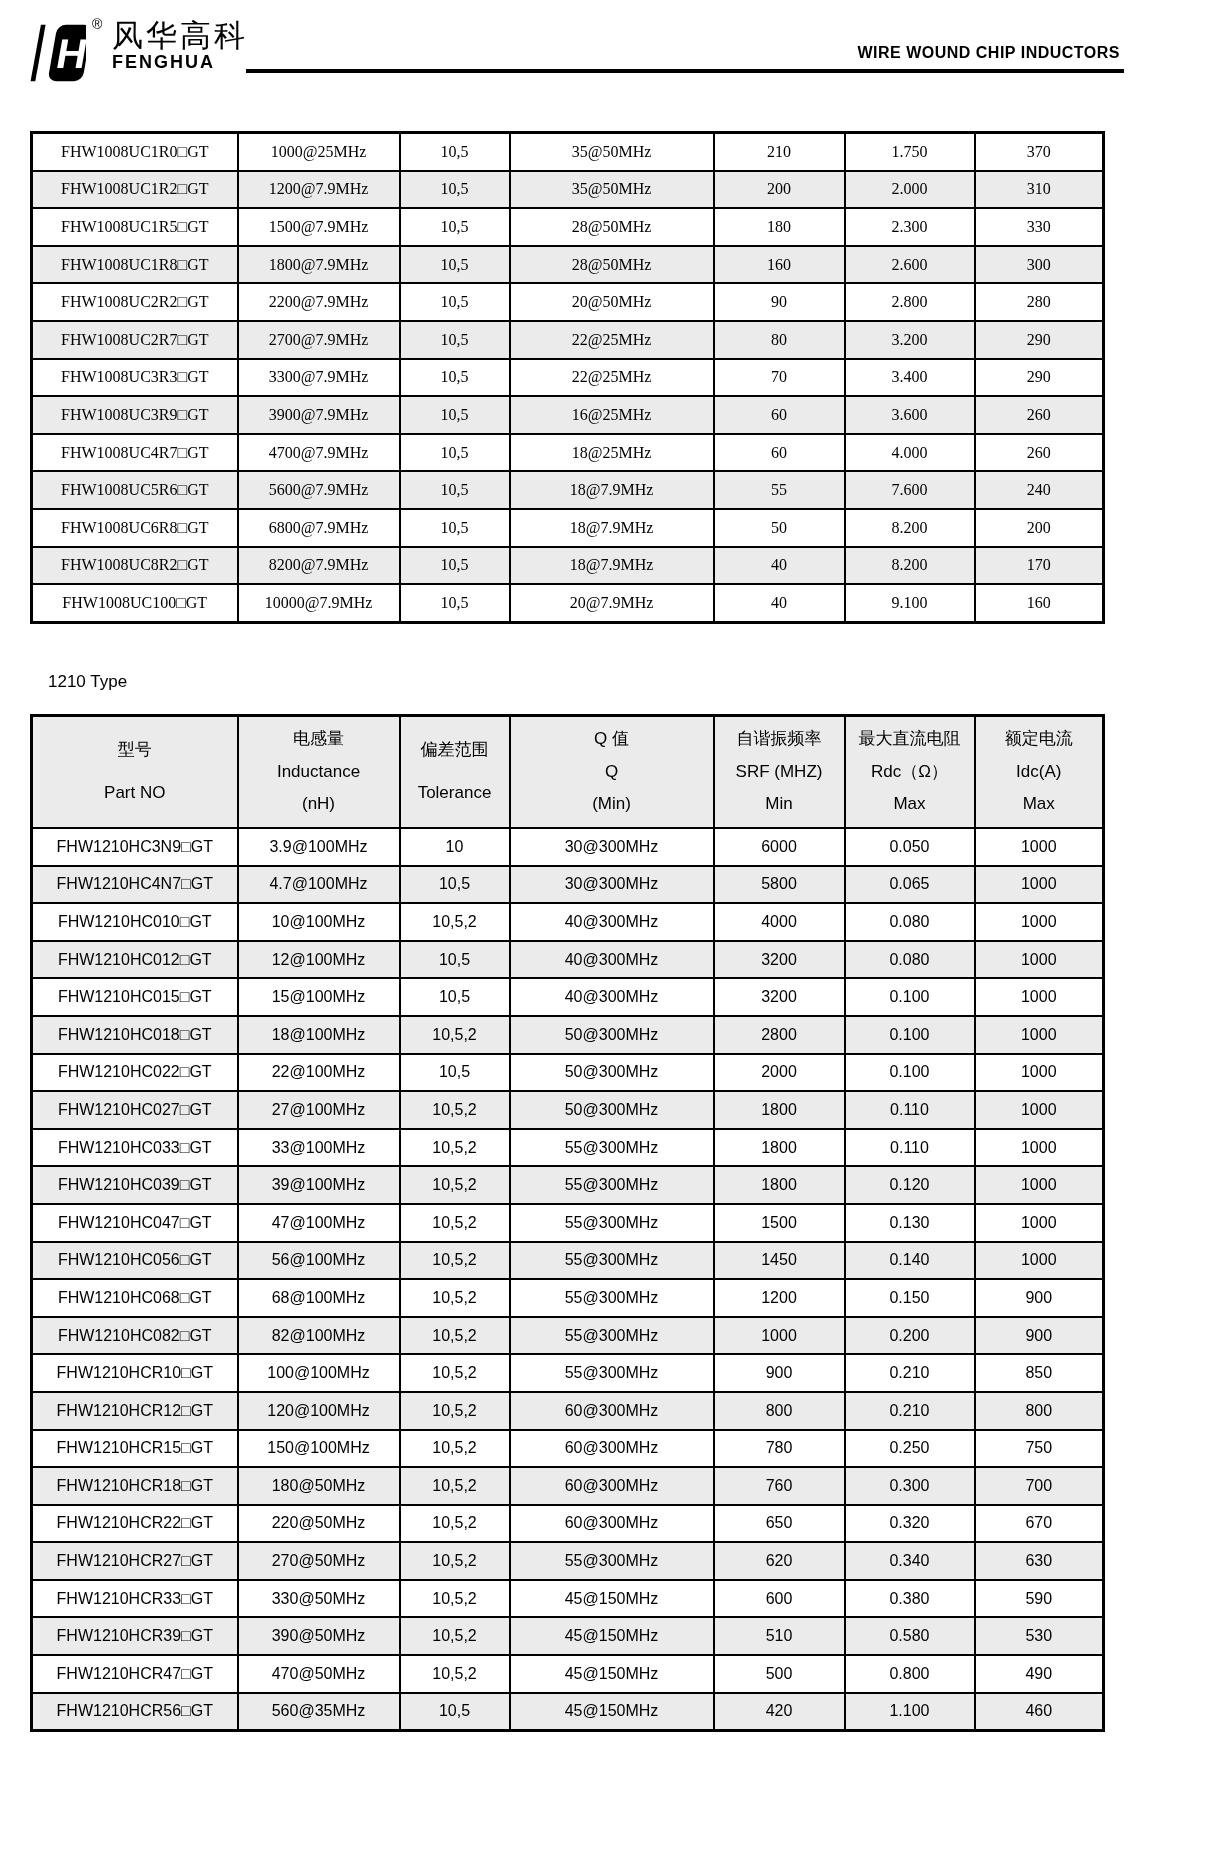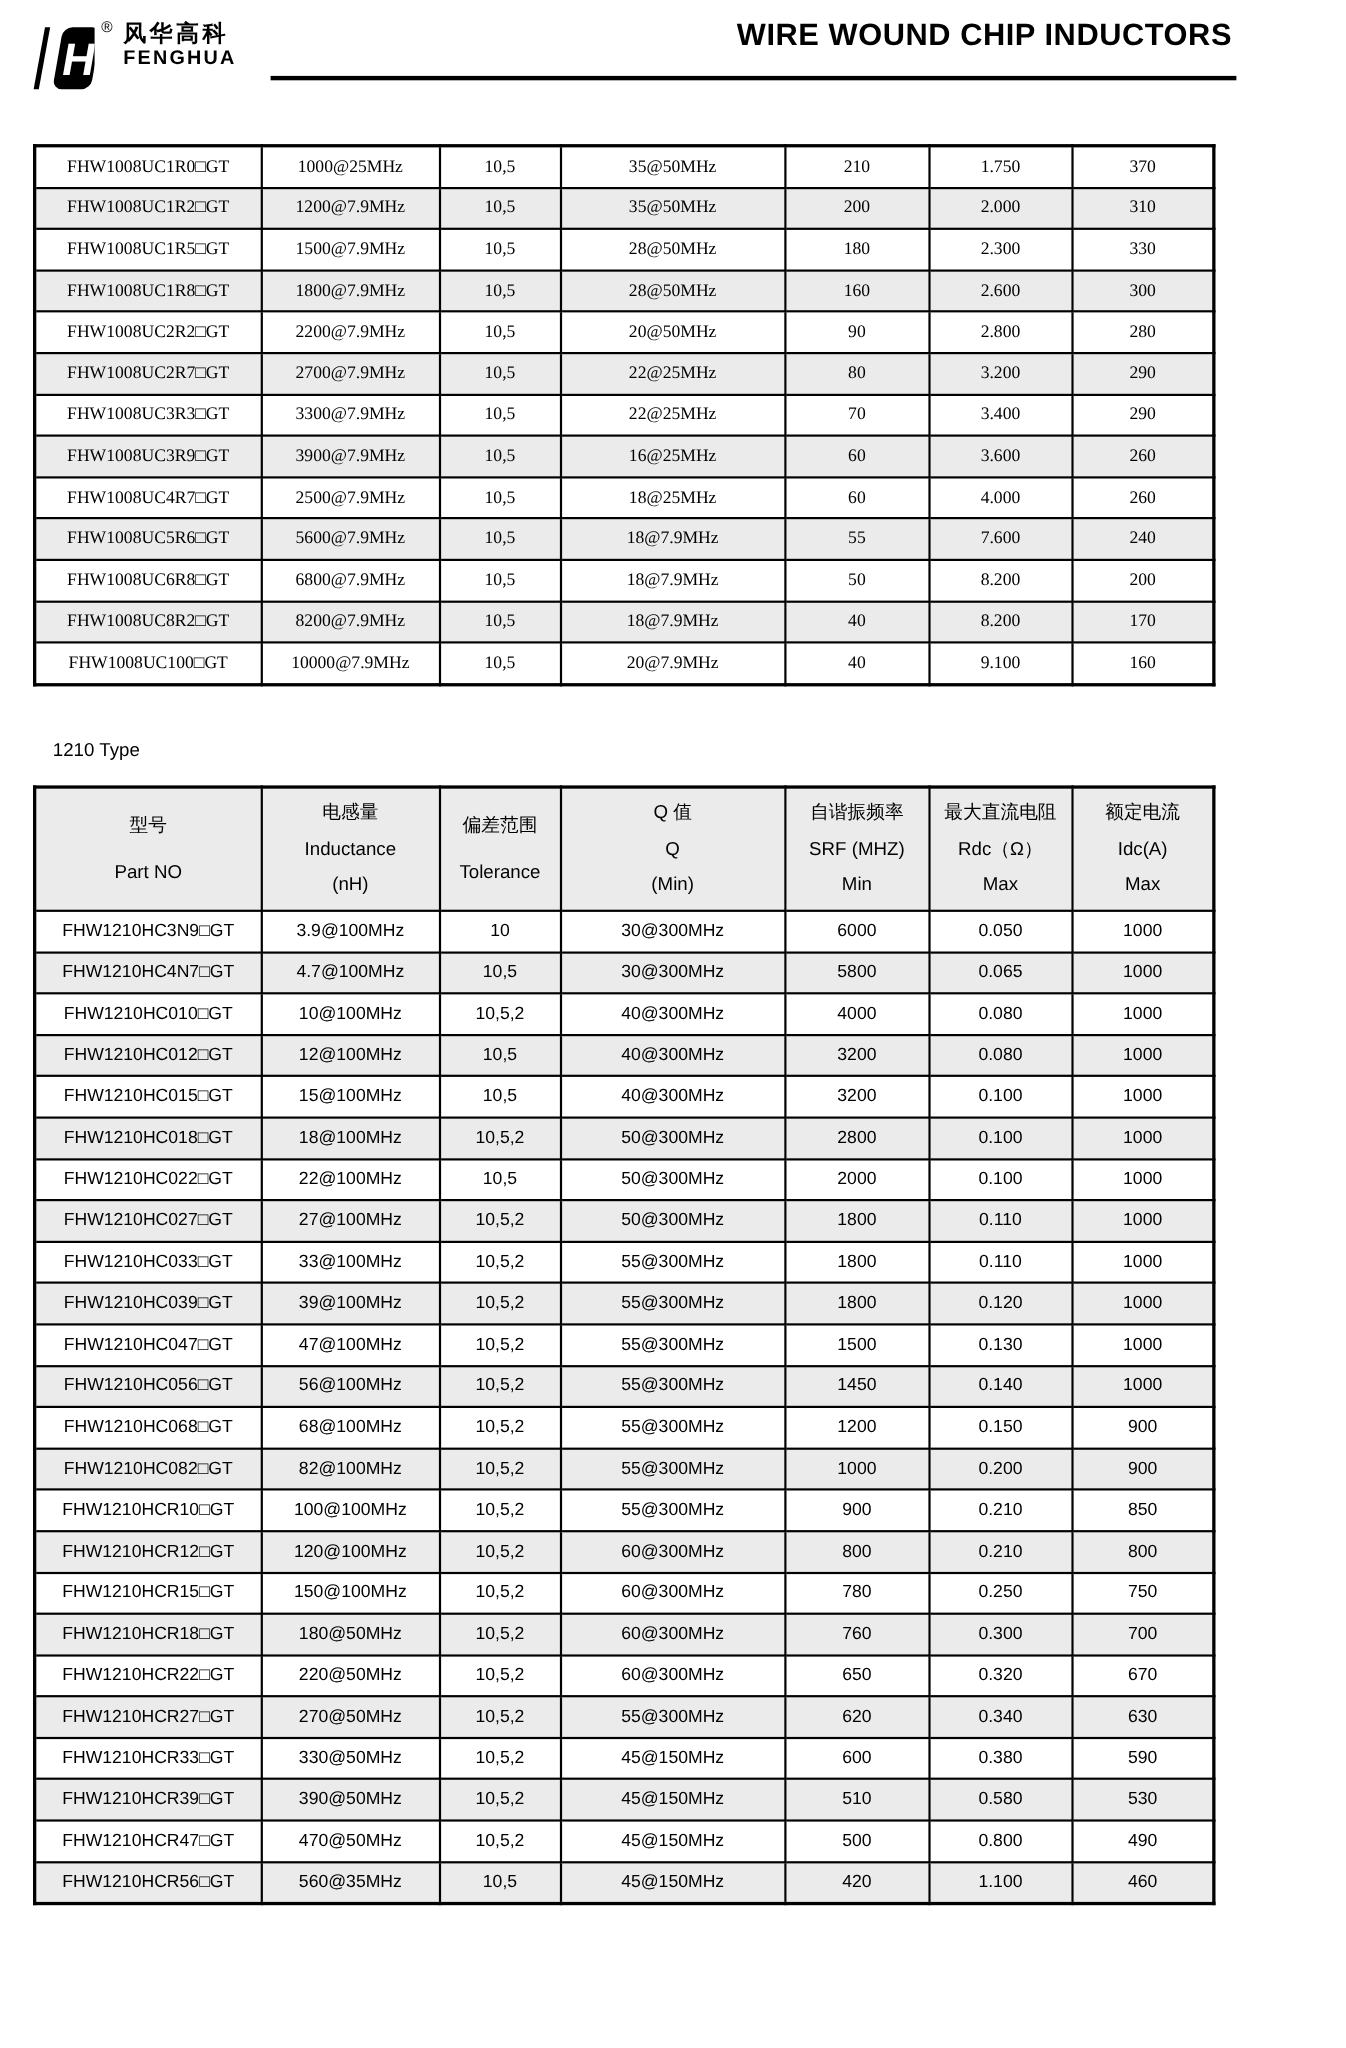--- a/index.html
+++ b/index.html
@@ -4,24 +4,24 @@
 <style>
   html,body{margin:0;padding:0;background:#fff;}
   body{width:1224px;height:1862px;font-family:"Liberation Sans",sans-serif;color:#000;}
   .page{position:relative;width:1224px;height:1862px;background:#fff;overflow:hidden;}
 
   
   .hdr{position:absolute;left:0;top:0;width:1224px;height:110px;}
   .logo-mark{position:absolute;left:24px;top:22px;width:62px;height:62px;}
   .reg{position:absolute;left:92px;top:16px;font-size:14px;}
   .brand{position:absolute;left:112px;top:20px;line-height:1;}
-  .brand-cn{font-size:21px;font-weight:bold;letter-spacing:3px;}
+  .brand-cn{font-size:31px;font-weight:normal;letter-spacing:3px;}
   .brand-en{font-size:18px;font-weight:bold;letter-spacing:2px;margin-top:2px;}
   .hdr-rule{position:absolute;left:246px;top:69px;width:878px;height:4px;background:#000;}
-  .doc-title{position:absolute;right:104px;top:16px;font-size:28px;font-weight:bold;letter-spacing:.5px;white-space:nowrap;}
+  .doc-title{position:absolute;right:104px;top:44px;font-size:16px;font-weight:bold;letter-spacing:.5px;white-space:nowrap;}
 
   
   table{border-collapse:collapse;table-layout:fixed;background:#fff;}
   table,td,th{border:2px solid #000;}
   table{border-width:3px;}
   td,th{padding:0 2px;text-align:center;font-size:16px;overflow:hidden;}
 
   .t1{position:absolute;left:30px;top:131px;width:1072px;font-family:Liberation Serif, serif;}
   .t1 td{height:35.6px;}
   .t1 tr:nth-child(even) td{background:#ebebeb;}
@@ -136,21 +136,21 @@
           <td>FHW1008UC3R9□GT</td>
           <td>3900@7.9MHz</td>
           <td>10,5</td>
           <td>16@25MHz</td>
           <td>60</td>
           <td>3.600</td>
           <td>260</td>
         </tr>
         <tr>
           <td>FHW1008UC4R7□GT</td>
-          <td>2500@7.9MHz</td>
+          <td>4700@7.9MHz</td>
           <td>10,5</td>
           <td>18@25MHz</td>
           <td>60</td>
           <td>4.000</td>
           <td>260</td>
         </tr>
         <tr>
           <td>FHW1008UC5R6□GT</td>
           <td>5600@7.9MHz</td>
           <td>10,5</td>

